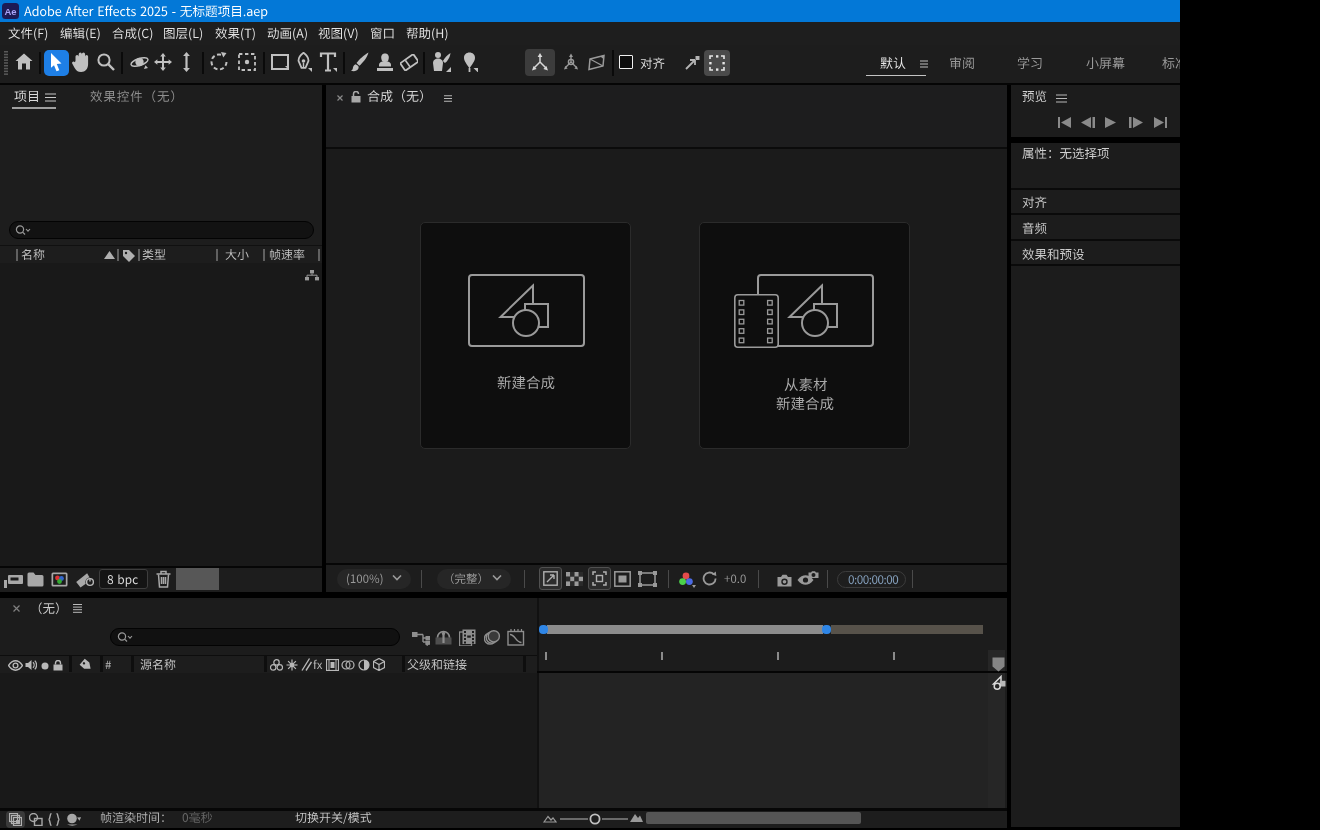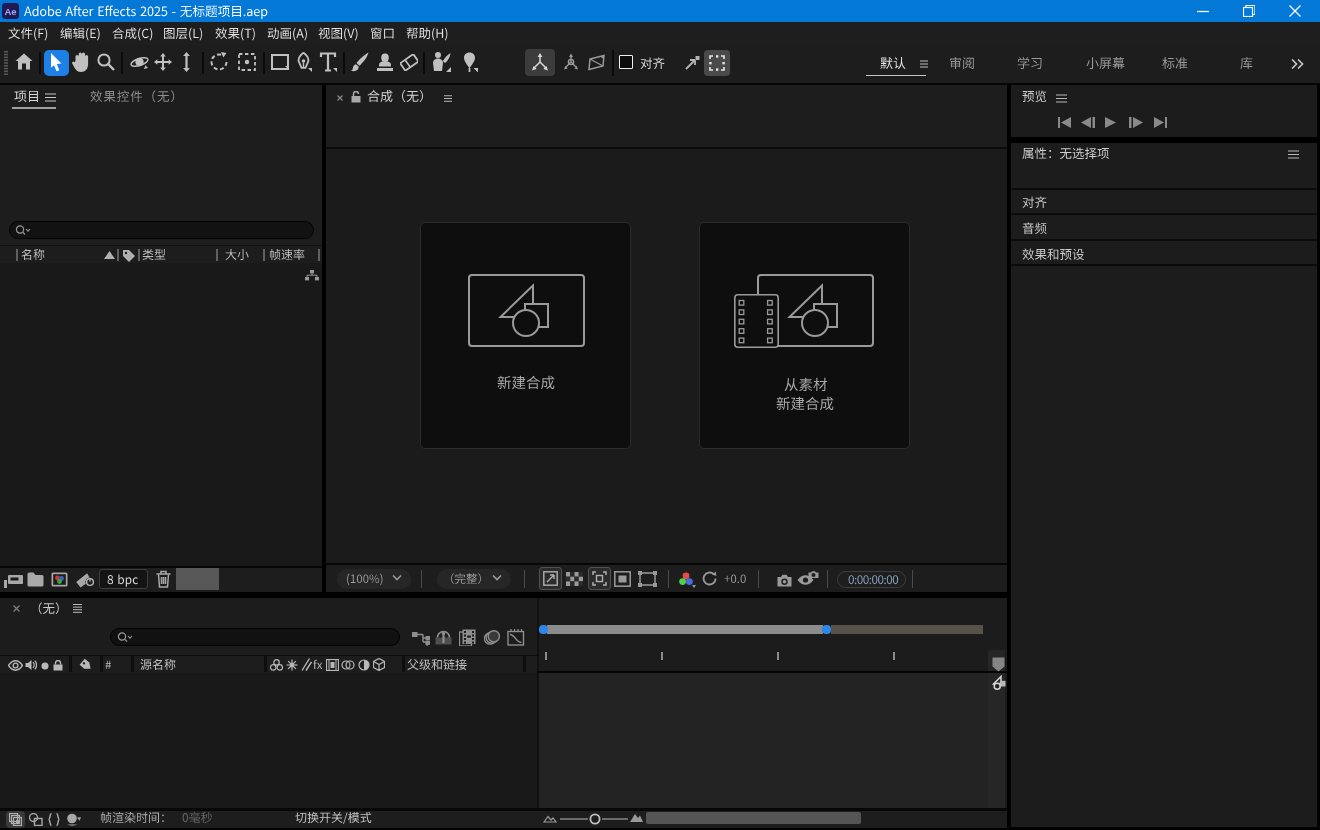--- a/index.html
+++ b/index.html
@@ -1,13 +1,13 @@
 <!DOCTYPE html>
 <html><head><meta charset="utf-8"><style>html,body{margin:0;padding:0;background:#000}*{box-sizing:border-box}body{font-family:"Liberation Sans",sans-serif;}</style></head><body>
-<div id="app" style="position:relative;width:1320px;height:830px;overflow:hidden;background:#000">
+<div id="app" style="position:relative;width:1180px;height:830px;overflow:hidden;background:#000">
     <div style="position:absolute;left:0px;top:0px;width:1320px;height:830px;background:#000"></div>
     <div style="position:absolute;left:0px;top:0px;width:1320px;height:22px;background:#0378d7"></div>
     <svg style="position:absolute;left:2px;top:3px" width="17" height="16" viewBox="0 0 17 16">
       <rect width="17" height="16" rx="3.5" fill="#1d1a54"></rect>
       <text x="8.5" y="12" font-family="Liberation Sans" font-size="9.5" font-weight="bold" fill="#a9a4f8" text-anchor="middle">Ae</text>
     </svg>
     <svg style="position:absolute;left:24px;top:1.1999999999999993px;overflow:visible" width="245" height="19" viewBox="0 -15 245 19">
       <path fill="#ffffff" d="M0.1 0H1.2L2.2 -2.9H5.6L6.5 0H7.7L4.5 -9.4H3.2ZM2.4 -3.8 2.9 -5.2C3.2 -6.3 3.5 -7.3 3.8 -8.4H3.9C4.2 -7.3 4.5 -6.3 4.8 -5.2L5.3 -3.8Z M11.1 0.2C12 0.2 12.7 -0.3 13.3 -0.8H13.3L13.4 0H14.4V-10.2H13.2V-7.5L13.2 -6.3C12.6 -6.8 12.1 -7.1 11.3 -7.1C9.7 -7.1 8.3 -5.7 8.3 -3.5C8.3 -1.2 9.4 0.2 11.1 0.2ZM11.4 -0.8C10.2 -0.8 9.5 -1.8 9.5 -3.5C9.5 -5.1 10.4 -6.1 11.5 -6.1C12.1 -6.1 12.6 -5.9 13.2 -5.4V-1.8C12.6 -1.1 12 -0.8 11.4 -0.8Z M19.2 0.2C20.9 0.2 22.4 -1.2 22.4 -3.5C22.4 -5.8 20.9 -7.1 19.2 -7.1C17.5 -7.1 16 -5.8 16 -3.5C16 -1.2 17.5 0.2 19.2 0.2ZM19.2 -0.8C18 -0.8 17.2 -1.9 17.2 -3.5C17.2 -5.1 18 -6.1 19.2 -6.1C20.4 -6.1 21.3 -5.1 21.3 -3.5C21.3 -1.9 20.4 -0.8 19.2 -0.8Z M27.2 0.2C28.8 0.2 30.2 -1.2 30.2 -3.6C30.2 -5.7 29.2 -7.1 27.4 -7.1C26.6 -7.1 25.9 -6.7 25.2 -6.2L25.3 -7.4V-10.2H24.1V0H25L25.1 -0.7H25.2C25.8 -0.2 26.5 0.2 27.2 0.2ZM27 -0.8C26.5 -0.8 25.9 -1 25.3 -1.5V-5.2C25.9 -5.8 26.6 -6.1 27.1 -6.1C28.5 -6.1 29 -5.1 29 -3.6C29 -1.9 28.1 -0.8 27 -0.8Z M34.7 0.2C35.6 0.2 36.3 -0.1 36.9 -0.5L36.5 -1.3C36 -1 35.5 -0.8 34.8 -0.8C33.5 -0.8 32.6 -1.7 32.5 -3.2H37.2C37.2 -3.4 37.2 -3.6 37.2 -3.9C37.2 -5.8 36.2 -7.1 34.4 -7.1C32.9 -7.1 31.3 -5.7 31.3 -3.5C31.3 -1.2 32.8 0.2 34.7 0.2ZM32.5 -4C32.6 -5.4 33.5 -6.2 34.5 -6.2C35.6 -6.2 36.2 -5.4 36.2 -4Z M41.5 0H42.7L43.6 -2.9H47L47.9 0H49.1L46 -9.4H44.6ZM43.9 -3.8 44.3 -5.2C44.7 -6.3 45 -7.3 45.3 -8.4H45.3C45.6 -7.3 45.9 -6.3 46.3 -5.2L46.7 -3.8Z M49.4 -6H50.4V0H51.6V-6H53V-7H51.6V-8.1C51.6 -8.9 51.9 -9.4 52.5 -9.4C52.8 -9.4 53.1 -9.4 53.3 -9.2L53.6 -10.1C53.3 -10.3 52.8 -10.4 52.4 -10.4C51 -10.4 50.4 -9.5 50.4 -8.1V-7L49.4 -6.9Z M56.4 0.2C56.8 0.2 57.2 0 57.6 -0.1L57.4 -1C57.2 -0.9 56.9 -0.8 56.6 -0.8C55.8 -0.8 55.5 -1.3 55.5 -2.1V-6H57.4V-7H55.5V-8.9H54.6L54.4 -7L53.3 -6.9V-6H54.4V-2.2C54.4 -0.8 54.9 0.2 56.4 0.2Z M61.6 0.2C62.6 0.2 63.3 -0.1 63.9 -0.5L63.5 -1.3C63 -1 62.4 -0.8 61.8 -0.8C60.4 -0.8 59.5 -1.7 59.5 -3.2H64.1C64.2 -3.4 64.2 -3.6 64.2 -3.9C64.2 -5.8 63.2 -7.1 61.4 -7.1C59.8 -7.1 58.3 -5.7 58.3 -3.5C58.3 -1.2 59.8 0.2 61.6 0.2ZM59.4 -4C59.6 -5.4 60.5 -6.2 61.4 -6.2C62.5 -6.2 63.2 -5.4 63.2 -4Z M65.7 0H66.9V-4.5C67.4 -5.6 68.1 -6.1 68.7 -6.1C68.9 -6.1 69.1 -6 69.3 -6L69.5 -7C69.3 -7.1 69.1 -7.1 68.8 -7.1C68 -7.1 67.3 -6.6 66.8 -5.7H66.8L66.7 -7H65.7Z M74.5 0H80V-1H75.7V-4.4H79.2V-5.4H75.7V-8.4H79.9V-9.4H74.5Z M81 -6H81.9V0H83.1V-6H84.5V-7H83.1V-8.1C83.1 -8.9 83.4 -9.4 84.1 -9.4C84.3 -9.4 84.6 -9.4 84.8 -9.2L85.1 -10.1C84.8 -10.3 84.4 -10.4 83.9 -10.4C82.6 -10.4 81.9 -9.5 81.9 -8.1V-7L81 -6.9Z M84.9 -6H85.9V0H87.1V-6H88.5V-7H87.1V-8.1C87.1 -8.9 87.4 -9.4 88 -9.4C88.3 -9.4 88.6 -9.4 88.8 -9.2L89.1 -10.1C88.8 -10.3 88.3 -10.4 87.9 -10.4C86.5 -10.4 85.9 -9.5 85.9 -8.1V-7L84.9 -6.9Z M92.5 0.2C93.4 0.2 94.2 -0.1 94.8 -0.5L94.4 -1.3C93.8 -1 93.3 -0.8 92.6 -0.8C91.3 -0.8 90.4 -1.7 90.3 -3.2H95C95 -3.4 95.1 -3.6 95.1 -3.9C95.1 -5.8 94.1 -7.1 92.3 -7.1C90.7 -7.1 89.2 -5.7 89.2 -3.5C89.2 -1.2 90.6 0.2 92.5 0.2ZM90.3 -4C90.4 -5.4 91.3 -6.2 92.3 -6.2C93.4 -6.2 94 -5.4 94 -4Z M99.3 0.2C100.2 0.2 101 -0.2 101.6 -0.7L101.1 -1.5C100.6 -1.1 100.1 -0.8 99.4 -0.8C98.2 -0.8 97.3 -1.9 97.3 -3.5C97.3 -5.1 98.2 -6.1 99.5 -6.1C100 -6.1 100.5 -5.9 100.9 -5.5L101.4 -6.3C101 -6.7 100.3 -7.1 99.4 -7.1C97.6 -7.1 96.1 -5.8 96.1 -3.5C96.1 -1.2 97.5 0.2 99.3 0.2Z M105.1 0.2C105.5 0.2 106 0 106.4 -0.1L106.2 -1C105.9 -0.9 105.6 -0.8 105.4 -0.8C104.6 -0.8 104.3 -1.3 104.3 -2.1V-6H106.2V-7H104.3V-8.9H103.3L103.2 -7L102.1 -6.9V-6H103.1V-2.2C103.1 -0.8 103.6 0.2 105.1 0.2Z M109.4 0.2C111 0.2 111.9 -0.8 111.9 -1.9C111.9 -3.2 110.8 -3.6 109.8 -4C109 -4.3 108.3 -4.6 108.3 -5.2C108.3 -5.8 108.7 -6.2 109.6 -6.2C110.2 -6.2 110.7 -6 111.2 -5.6L111.7 -6.3C111.2 -6.8 110.5 -7.1 109.6 -7.1C108.1 -7.1 107.2 -6.3 107.2 -5.2C107.2 -4 108.2 -3.5 109.2 -3.1C110 -2.9 110.8 -2.5 110.8 -1.8C110.8 -1.2 110.4 -0.7 109.4 -0.7C108.6 -0.7 108 -1.1 107.4 -1.6L106.8 -0.8C107.5 -0.2 108.4 0.2 109.4 0.2Z M116.6 0H122.5V-1H119.9C119.4 -1 118.9 -1 118.4 -0.9C120.6 -3 122.1 -4.9 122.1 -6.8C122.1 -8.5 121 -9.5 119.3 -9.5C118.1 -9.5 117.3 -9 116.6 -8.2L117.2 -7.5C117.8 -8.1 118.4 -8.6 119.2 -8.6C120.4 -8.6 120.9 -7.8 120.9 -6.7C120.9 -5.1 119.6 -3.3 116.6 -0.7Z M126.5 0.2C128.3 0.2 129.5 -1.4 129.5 -4.7C129.5 -8 128.3 -9.5 126.5 -9.5C124.7 -9.5 123.6 -8 123.6 -4.7C123.6 -1.4 124.7 0.2 126.5 0.2ZM126.5 -0.8C125.5 -0.8 124.7 -2 124.7 -4.7C124.7 -7.5 125.5 -8.6 126.5 -8.6C127.6 -8.6 128.3 -7.5 128.3 -4.7C128.3 -2 127.6 -0.8 126.5 -0.8Z M130.5 0H136.4V-1H133.8C133.3 -1 132.7 -1 132.2 -0.9C134.4 -3 135.9 -4.9 135.9 -6.8C135.9 -8.5 134.9 -9.5 133.2 -9.5C132 -9.5 131.2 -9 130.4 -8.2L131.1 -7.5C131.6 -8.1 132.3 -8.6 133 -8.6C134.2 -8.6 134.8 -7.8 134.8 -6.7C134.8 -5.1 133.4 -3.3 130.5 -0.7Z M140.2 0.2C141.8 0.2 143.3 -1 143.3 -3C143.3 -5.1 142 -6 140.4 -6C139.9 -6 139.4 -5.9 139 -5.7L139.3 -8.4H142.8V-9.4H138.2L137.9 -5L138.6 -4.6C139.1 -5 139.5 -5.2 140.1 -5.2C141.3 -5.2 142.1 -4.4 142.1 -3C142.1 -1.7 141.2 -0.8 140.1 -0.8C139 -0.8 138.3 -1.3 137.8 -1.8L137.2 -1.1C137.8 -0.4 138.7 0.2 140.2 0.2Z M148.2 -3.1H151.5V-4H148.2Z M157.2 -9.9V-8.9H161.4C161.4 -8 161.3 -7.1 161.2 -6.1H156.4V-5.2H161C160.5 -3 159.2 -0.9 156.2 0.2C156.4 0.4 156.7 0.8 156.8 1C160.1 -0.3 161.4 -2.7 162 -5.2H162.2V-0.8C162.2 0.4 162.6 0.7 163.9 0.7C164.2 0.7 166 0.7 166.3 0.7C167.5 0.7 167.9 0.2 168 -1.9C167.7 -1.9 167.3 -2.1 167 -2.3C167 -0.5 166.9 -0.2 166.3 -0.2C165.9 -0.2 164.3 -0.2 164 -0.2C163.4 -0.2 163.2 -0.3 163.2 -0.8V-5.2H167.9V-6.1H162.1C162.3 -7.1 162.3 -8 162.4 -8.9H167.1V-9.9Z M174.3 -9.8V-8.9H179.9V-9.8ZM178.3 -4.2C178.9 -2.9 179.5 -1.2 179.7 -0.2L180.6 -0.5C180.3 -1.5 179.7 -3.2 179.1 -4.4ZM174.6 -4.4C174.3 -3 173.7 -1.7 173 -0.7C173.2 -0.6 173.6 -0.4 173.8 -0.2C174.4 -1.2 175.1 -2.7 175.5 -4.2ZM173.7 -6.7V-5.8H176.5V-0.2C176.5 -0.1 176.4 -0 176.2 0C176 0 175.4 0 174.8 -0C174.9 0.3 175 0.7 175.1 1C176 1 176.6 0.9 176.9 0.8C177.3 0.6 177.4 0.3 177.4 -0.2V-5.8H180.6V-6.7ZM170.9 -10.8V-8H168.9V-7.1H170.7C170.3 -5.6 169.4 -3.7 168.6 -2.8C168.8 -2.5 169.1 -2.1 169.2 -1.9C169.8 -2.7 170.4 -4 170.9 -5.4V1H171.9V-5.7C172.3 -5.1 172.8 -4.3 173 -3.9L173.6 -4.6C173.3 -5 172.2 -6.4 171.9 -6.8V-7.1H173.5V-8H171.9V-10.8Z M183.2 -7.9H185.8V-6.9H183.2ZM183.2 -9.5H185.8V-8.6H183.2ZM182.3 -10.2V-6.2H186.7V-10.2ZM189.8 -6.8C189.7 -3.5 189.5 -1.8 186.8 -1C187 -0.8 187.2 -0.5 187.3 -0.3C190.2 -1.3 190.5 -3.2 190.6 -6.8ZM190.3 -2.4C191.1 -1.8 192.1 -1 192.6 -0.4L193.1 -1C192.6 -1.5 191.6 -2.3 190.8 -2.9ZM182.5 -3.9C182.5 -2 182.2 -0.5 181.4 0.5C181.6 0.6 181.9 0.9 182.1 1C182.5 0.4 182.8 -0.4 183 -1.3C184.2 0.4 186.1 0.7 188.8 0.7H192.9C193 0.5 193.1 0.1 193.3 -0.1C192.5 -0.1 189.4 -0.1 188.8 -0.1C187.3 -0.1 186 -0.1 185 -0.6V-2.4H187.1V-3.1H185V-4.5H187.3V-5.2H181.6V-4.5H184.2V-1C183.8 -1.3 183.5 -1.7 183.2 -2.3C183.3 -2.7 183.3 -3.3 183.3 -3.8ZM187.8 -8.1V-2.8H188.7V-7.4H191.7V-2.8H192.5V-8.1H190.1C190.3 -8.5 190.5 -8.9 190.6 -9.4H193.2V-10.2H187.3V-9.4H189.7C189.5 -9 189.4 -8.5 189.3 -8.1Z M201.5 -6.4V-3.7C201.5 -2.4 201.1 -0.7 197.6 0.2C197.8 0.4 198.1 0.8 198.2 1C201.9 -0.2 202.4 -2 202.4 -3.7V-6.4ZM202.4 -1.2C203.4 -0.5 204.6 0.4 205.2 1L205.9 0.3C205.2 -0.3 204 -1.2 203 -1.8ZM193.9 -2.4 194.2 -1.4C195.3 -1.8 196.9 -2.3 198.4 -2.8L198.3 -3.6L196.7 -3.2V-8.3H198.2V-9.2H194.1V-8.3H195.8V-2.9ZM198.9 -8V-2H199.8V-7.1H204V-2H205V-8H201.9C202.1 -8.4 202.3 -8.9 202.5 -9.3H205.8V-10.2H198.4V-9.3H201.4C201.3 -8.9 201.1 -8.4 201 -8Z M209.2 -6H215.9V-3.9H209.2ZM209.2 -6.9V-9H215.9V-6.9ZM209.2 -3H215.9V-0.9H209.2ZM208.2 -10V0.9H209.2V0.1H215.9V0.9H216.9V-10Z M220.6 0.2C221 0.2 221.4 -0.2 221.4 -0.7C221.4 -1.3 221 -1.6 220.6 -1.6C220.1 -1.6 219.7 -1.3 219.7 -0.7C219.7 -0.2 220.1 0.2 220.6 0.2Z M225 0.2C225.8 0.2 226.6 -0.3 227.3 -0.8H227.3L227.4 0H228.4V-4.3C228.4 -6 227.7 -7.1 225.9 -7.1C224.8 -7.1 223.8 -6.6 223.2 -6.2L223.7 -5.4C224.2 -5.8 225 -6.2 225.8 -6.2C226.9 -6.2 227.2 -5.3 227.2 -4.4C224.2 -4.1 222.9 -3.3 222.9 -1.8C222.9 -0.6 223.8 0.2 225 0.2ZM225.3 -0.8C224.6 -0.8 224.1 -1.1 224.1 -1.9C224.1 -2.8 224.8 -3.4 227.2 -3.6V-1.7C226.5 -1.1 225.9 -0.8 225.3 -0.8Z M233.2 0.2C234.1 0.2 234.9 -0.1 235.5 -0.5L235.1 -1.3C234.5 -1 234 -0.8 233.3 -0.8C232 -0.8 231.1 -1.7 231 -3.2H235.7C235.7 -3.4 235.8 -3.6 235.8 -3.9C235.8 -5.8 234.8 -7.1 233 -7.1C231.4 -7.1 229.9 -5.7 229.9 -3.5C229.9 -1.2 231.3 0.2 233.2 0.2ZM231 -4C231.1 -5.4 232 -6.2 233 -6.2C234.1 -6.2 234.7 -5.4 234.7 -4Z M237.3 2.9H238.5V0.6L238.4 -0.6C239.1 -0.1 239.7 0.2 240.3 0.2C241.9 0.2 243.4 -1.2 243.4 -3.6C243.4 -5.7 242.4 -7.1 240.6 -7.1C239.8 -7.1 239 -6.7 238.4 -6.1H238.4L238.2 -7H237.3ZM240.2 -0.8C239.7 -0.8 239.1 -1 238.5 -1.5V-5.2C239.1 -5.8 239.7 -6.1 240.3 -6.1C241.6 -6.1 242.2 -5.1 242.2 -3.6C242.2 -1.9 241.3 -0.8 240.2 -0.8Z"></path>
     </svg>
     <svg style="position:absolute;left:1197px;top:5px;" width="12" height="12" viewBox="0 0 12 12">

